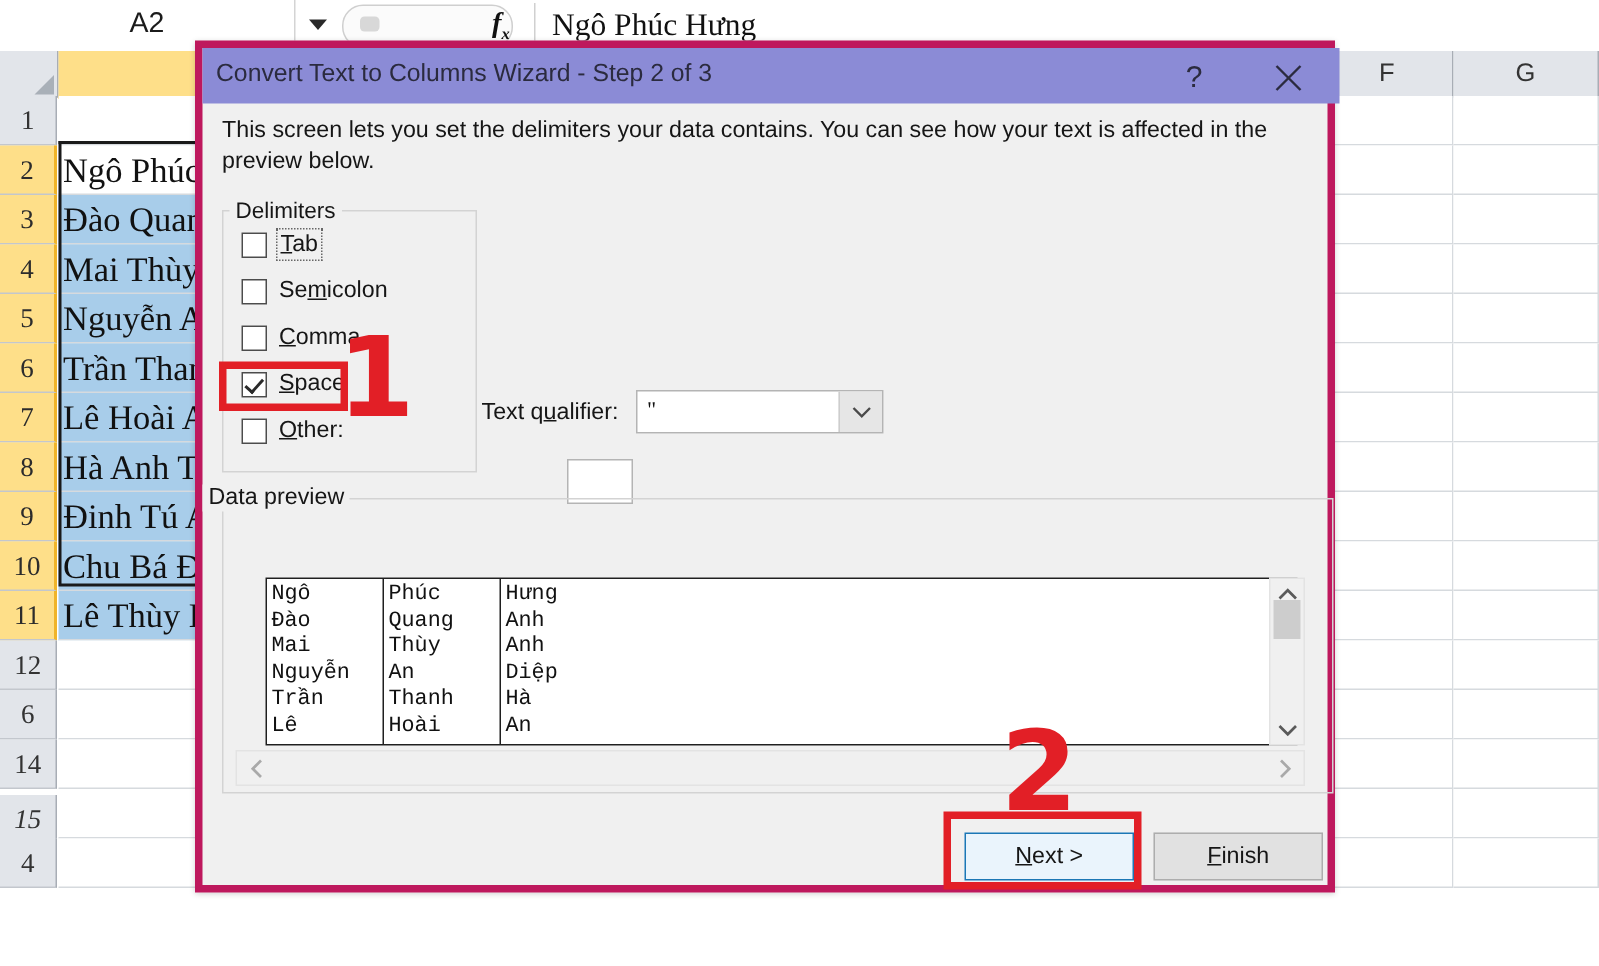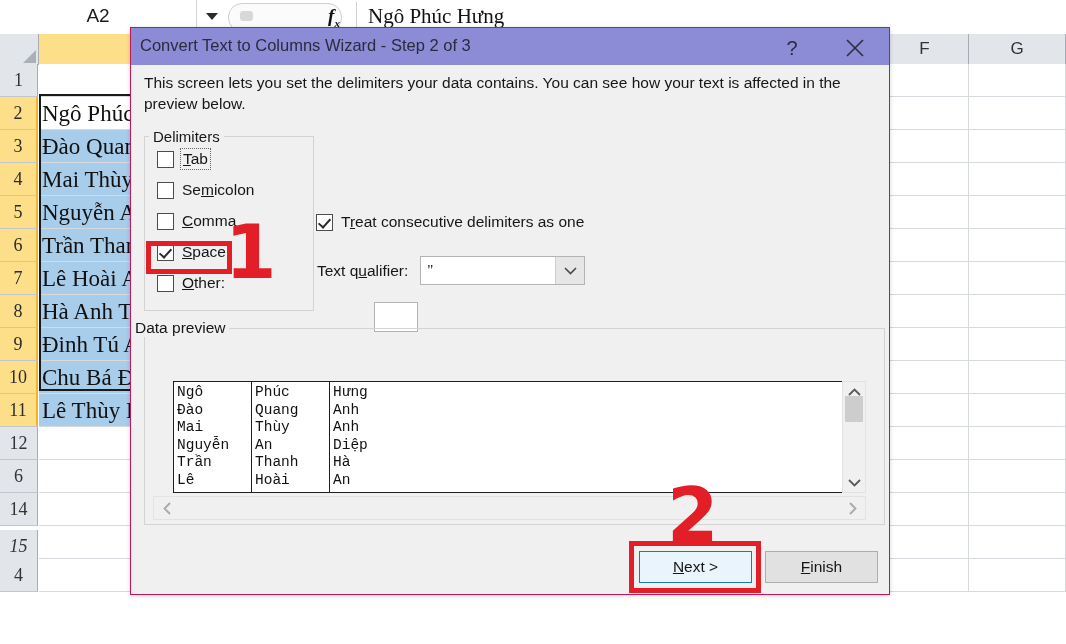--- a/index.html
+++ b/index.html
@@ -56,21 +56,21 @@
 
   .cellA{position:absolute;left:39px;box-sizing:border-box;
     font-family:"Liberation Serif",serif;font-size:23px;color:#111;
     display:flex;align-items:center;padding-left:3px;white-space:nowrap;overflow:hidden;}
   .cellA.hdr{font-weight:bold;justify-content:center;font-size:24px;}
 
   .selborder{position:absolute;border:2px solid #1a1a1a;box-sizing:border-box;pointer-events:none;}
 
   
   #dlg{position:absolute;left:130px;top:27px;width:760px;height:568px;
-    background:#f0f0f0;border:1px solid #be185d;box-sizing:border-box;
+    background:#f0f0f0;border:5px solid #be185d;box-sizing:border-box;
     box-shadow:0 1px 4px rgba(0,0,0,.18);}
   .titlebar{position:absolute;left:0;top:0;width:758px;height:37px;background:#8b8bd6;}
   .titletext{position:absolute;left:9px;top:8px;font-size:16.5px;color:#2b2b3f;}
   .t-help{position:absolute;left:640px;top:5px;width:42px;height:30px;
     display:flex;align-items:center;justify-content:center;font-size:20px;color:#2b2b3f;}
   .t-close{position:absolute;left:700px;top:5px;width:48px;height:30px;
     display:flex;align-items:center;justify-content:center;}
   .t-close svg{display:block;}
 
   .intro{position:absolute;left:13px;top:44px;width:730px;font-size:15.5px;color:#161616;line-height:21px;}
@@ -339,24 +339,20 @@
         <span class="cbox checked"></span>
         <span class="cblbl"><u>S</u>pace</span>
       </div>
       <div class="cbrow" style="left: 26px; top: 246px;">
         <span class="cbox"></span>
         <span class="cblbl"><u>O</u>ther:</span>
       </div>
     </div>
   <div class="otherfield"></div>
 
-  <div class="cbrow" style="left:185px;top:185px;">
-    <span class="cbox checked"></span>
-    <span class="cblbl">T<u>r</u><span></span>eat consecutive delimiters as one</span>
-  </div>
 
   <div class="tqrow" style="left:186px;top:228px;">
     <span class="tqlabel">Text q<u>u</u>alifier:</span>
     <span class="combo">
       <span class="val">"</span>
       <span class="arr">
         <svg width="13" height="9" viewBox="0 0 13 9">
             <polyline points="1,2 6.5,7.5 12,2" fill="none" stroke="#4a4a4a" stroke-width="1.6"></polyline>
           </svg>
       </span>

